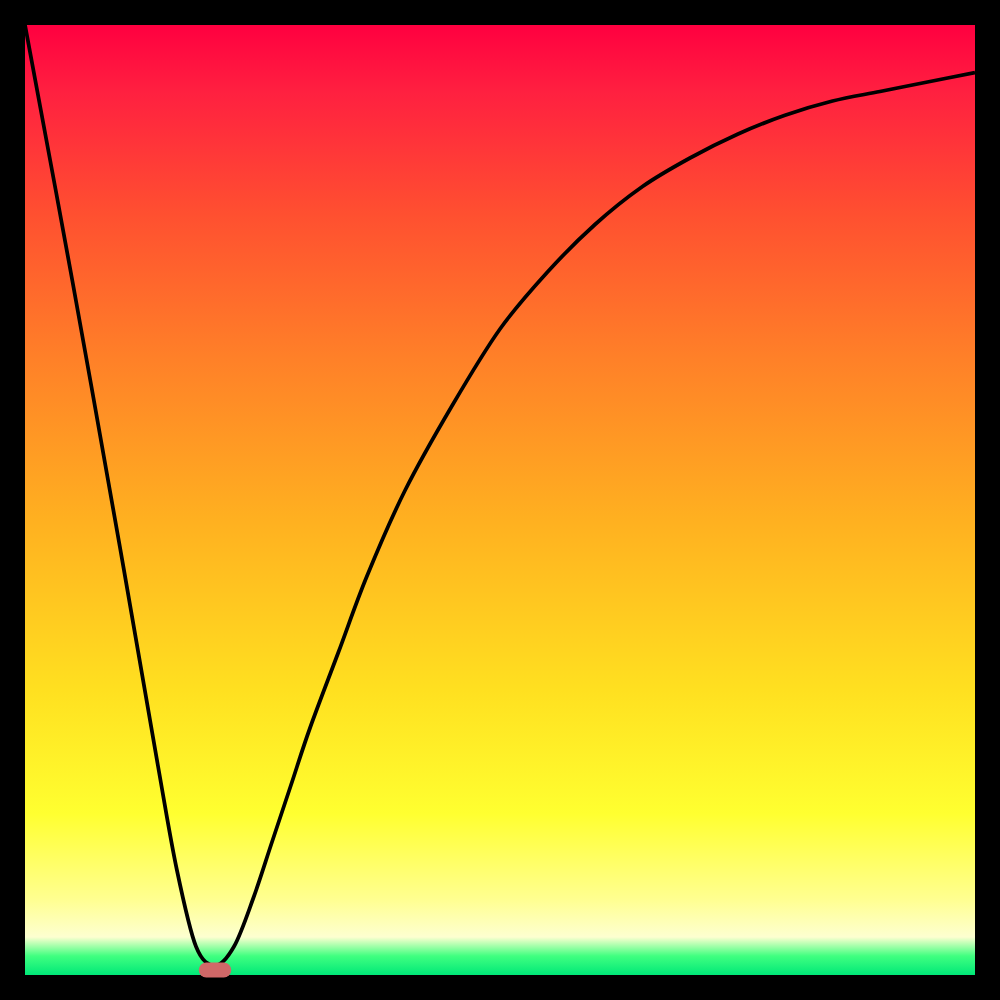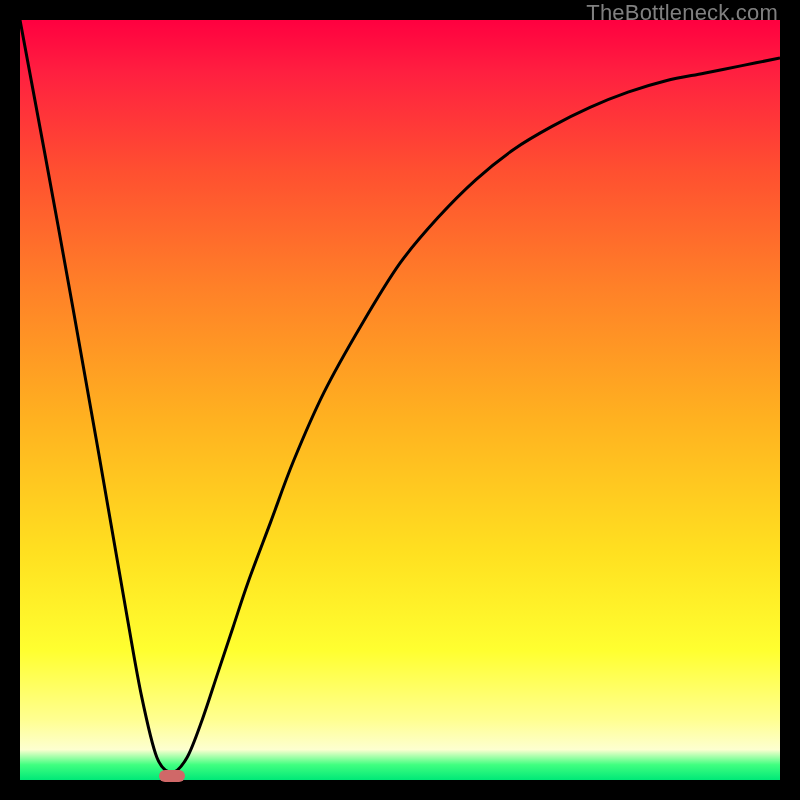--- a/index.html
+++ b/index.html
@@ -72,14 +72,13 @@
 
 <div class="frame">
   <div class="plot-area"></div>
 
   <svg class="curve" viewBox="0 0 760 760" preserveAspectRatio="none">
     <path id="curve-path" d="M 0 0 C 6.333333333333333 34.20000000000001, 25.333333333333336 135.53333333333336, 38 205.20000000000005 C 50.666666666666664 274.86666666666673, 64.6 353.40000000000003, 76 418 C 87.4 482.59999999999997, 98.80000000000001 549.7333333333333, 106.4 592.8 C 114 635.8666666666666, 116.53333333333335 652.3333333333333, 121.60000000000001 676.4 C 126.66666666666667 700.4666666666667, 131.73333333333332 724.5333333333334, 136.79999999999998 737.2 C 141.86666666666665 749.8666666666667, 146.93333333333334 752.4, 152 752.4 C 157.06666666666666 752.4, 162.13333333333333 746.0666666666667, 167.2 737.2 C 172.26666666666665 728.3333333333334, 177.33333333333334 713.1333333333334, 182.4 699.2 C 187.46666666666667 685.2666666666667, 192.53333333333333 668.8000000000001, 197.6 653.6 C 202.66666666666666 638.4, 207.73333333333335 623.2, 212.8 608 C 217.86666666666667 592.8, 221.66666666666666 580.1333333333333, 228 562.4 C 234.33333333333334 544.6666666666666, 243.20000000000002 521.8666666666667, 250.8 501.59999999999997 C 258.4 481.3333333333333, 264.7333333333333 462.33333333333337, 273.59999999999997 440.8 C 282.46666666666664 419.26666666666665, 292.6 395.2, 304 372.4 C 315.4 349.59999999999997, 329.3333333333333 325.53333333333336, 342 304 C 354.6666666666667 282.46666666666664, 367.3333333333333 260.9333333333333, 380 243.19999999999993 C 392.6666666666667 225.4666666666666, 405.33333333333337 211.53333333333333, 418.00000000000006 197.60000000000002 C 430.66666666666674 183.6666666666667, 443.33333333333337 171.00000000000003, 456 159.60000000000002 C 468.66666666666663 148.20000000000002, 481.3333333333333 138.06666666666672, 494 129.20000000000005 C 506.6666666666667 120.33333333333337, 519.3333333333334 113.36666666666666, 532 106.39999999999998 C 544.6666666666666 99.4333333333333, 557.3333333333334 93.09999999999998, 570 87.39999999999998 C 582.6666666666666 81.69999999999997, 595.3333333333334 76.63333333333327, 608 72.19999999999993 C 620.6666666666666 67.7666666666666, 633.3333333333334 63.96666666666662, 646 60.799999999999955 C 658.6666666666666 57.63333333333329, 671.3333333333334 55.733333333333256, 684 53.19999999999993 C 696.6666666666666 50.66666666666661, 709.3333333333334 48.13333333333335, 722 45.60000000000002 C 734.6666666666666 43.0666666666667, 753.6666666666666 39.26666666666667, 760 38" fill="none" stroke="#000000" stroke-width="3"></path>
   </svg>
 
   <div id="marker" class="marker" style="left: 172px; top: 776.2px; background: rgb(208, 104, 104);"></div>
 
-  <div class="watermark">TheBottleneck.com</div>
 </div>
 
 </body></html>

